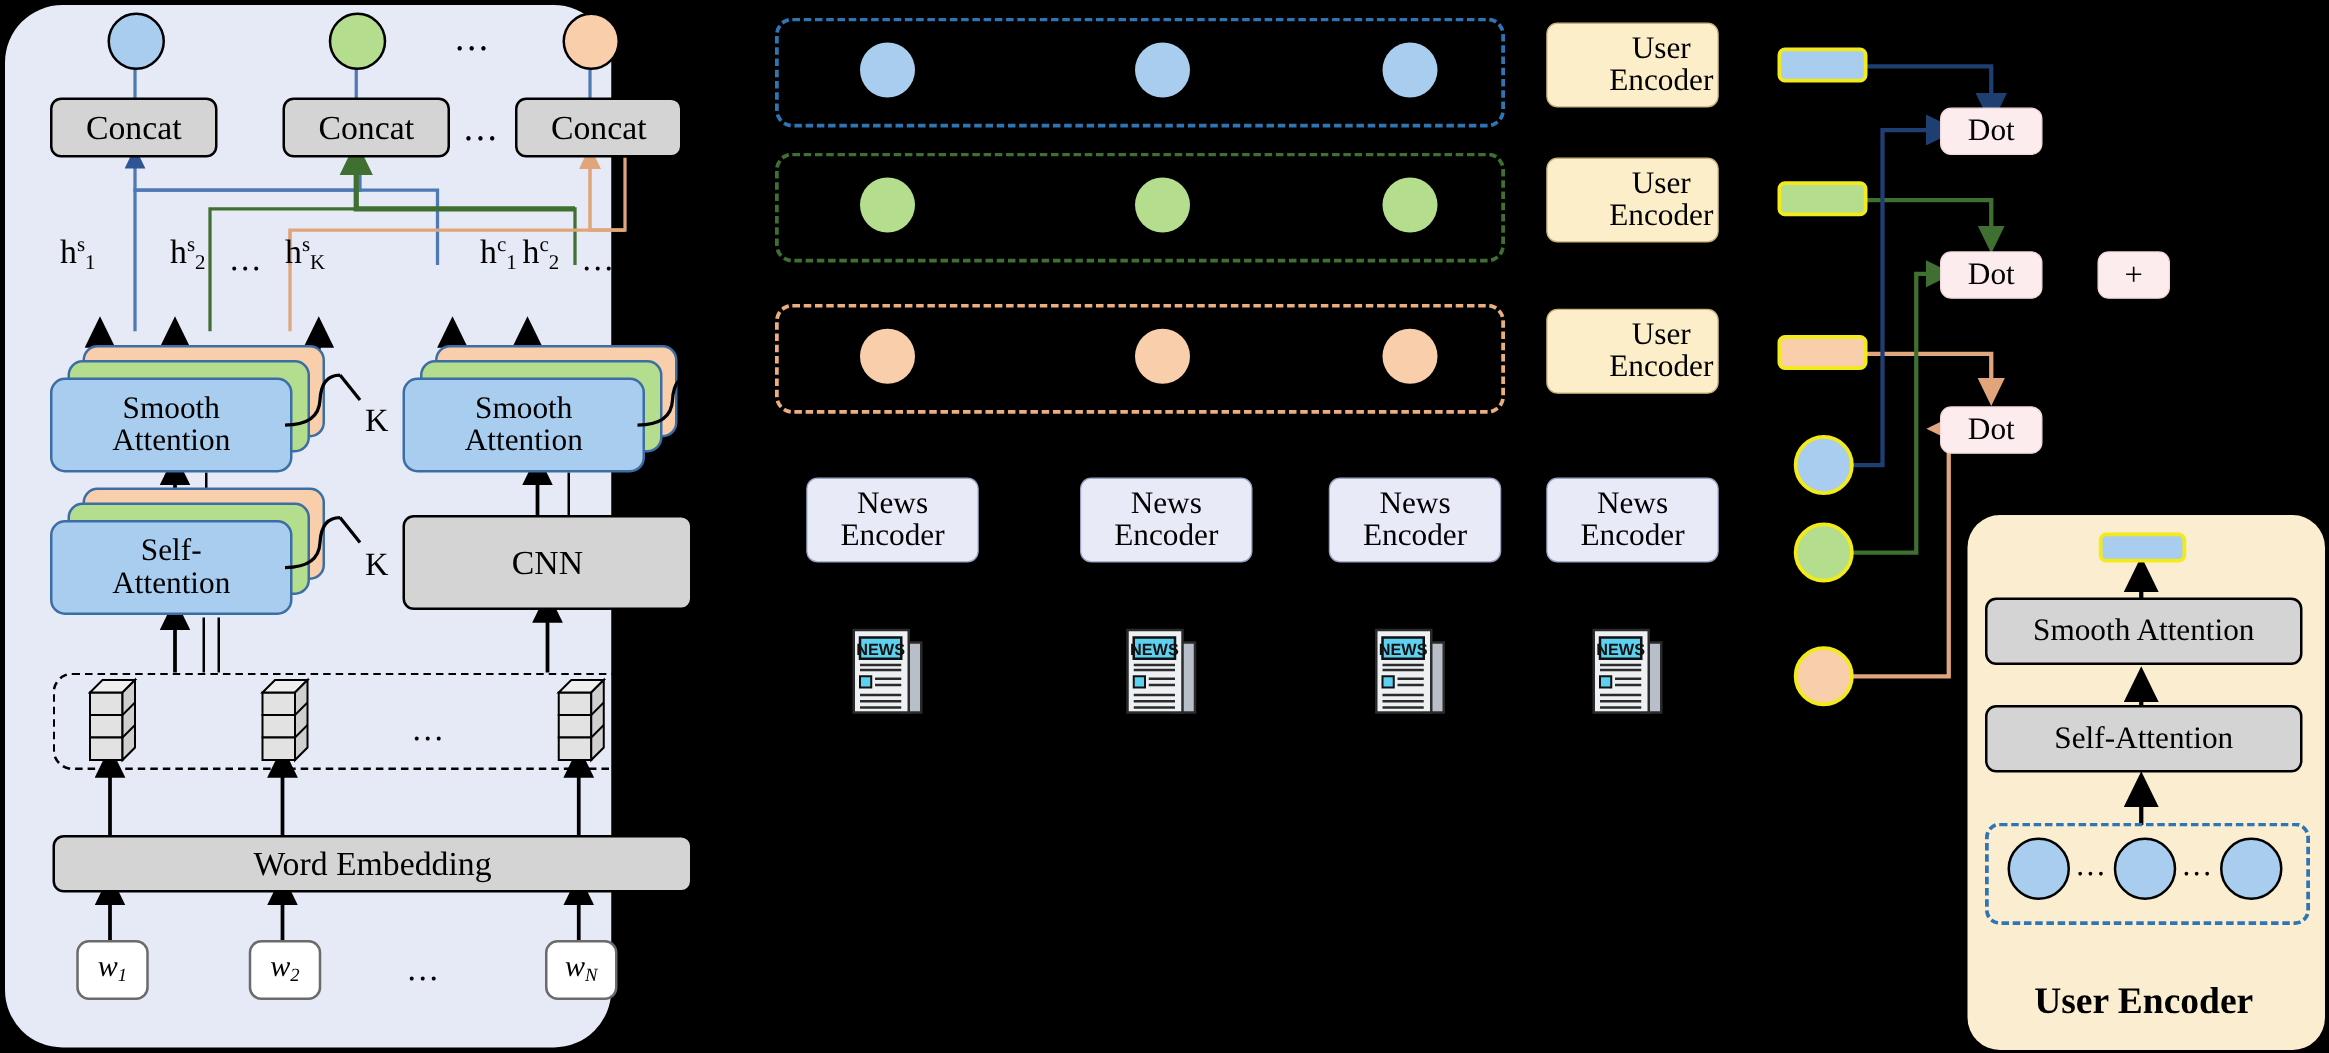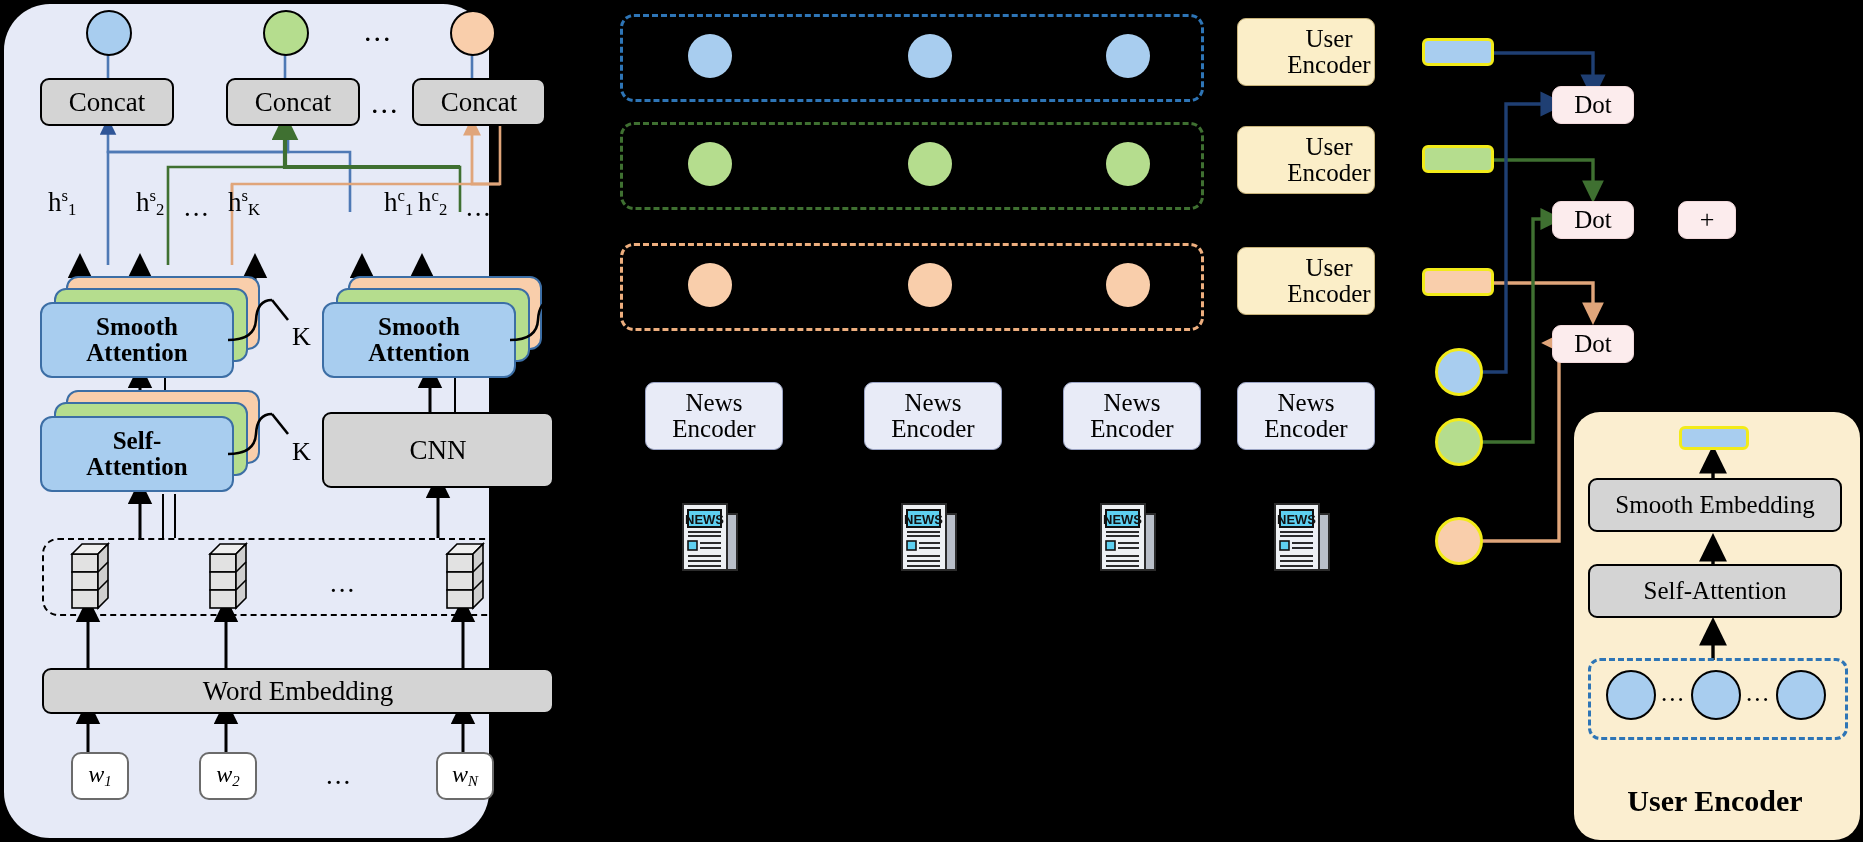--- a/index.html
+++ b/index.html
@@ -22,21 +22,21 @@
   #ue-panel{left:1574px;top:412px;width:286px;height:428px;background:#fbeed0;
       border-radius:26px;}
   svg.layer{position:absolute;left:0;top:0;width:1863px;height:842px;
       pointer-events:none;overflow:visible;}
   .sub{font-size:.62em;vertical-align:-0.28em;}
   .sup{font-size:.62em;vertical-align:0.58em;}
   .hlabel{position:absolute;font-size:27px;font-family:"Liberation Serif",serif;}
   .wbox{position:absolute;width:54px;height:44px;border-radius:10px;background:#fff;
         border:2px solid #6b6b6b;display:flex;align-items:center;justify-content:center;
         font-style:italic;font-size:24px;}
-  .stack{position:absolute;font-weight:bold;}
+  .stack{position:absolute;}
   .stack .lyr{position:absolute;border-radius:12px;box-sizing:border-box;}
   .news-ico{position:absolute;width:74px;height:72px;}
   .kmark{position:absolute;font-size:26px;}
   .vecbar{position:absolute;border:3px solid #f2eb19;border-radius:6px;box-sizing:border-box;}
   .ycirc{position:absolute;border-radius:50%;border:3px solid #f2eb19;box-sizing:border-box;}
 </style>
 </head>
 <body>
 
 <div id="left-panel" class="abs"></div>
@@ -231,21 +231,21 @@
       <polygon points="28,14 38,4 38,58 28,68" fill="#cfcfcf"></polygon>
       <line x1="28" y1="32" x2="38" y2="22"></line>
         <line x1="28" y1="50" x2="38" y2="40"></line>
     </g>
   </svg>
 </div>
 <div class="dots" style="left:330px;top:568px;font-size:27px;">...</div>
 
 <div class="box rnd grey" style="left:42px;top:668px;width:512px;height:46px;font-size:27px;">Word Embedding</div>
 
-<div class="wbox" style="left:71px;top:752px;">
+<div class="wbox" style="left:61px;top:752px;">
   <span>w<span class="sub">1</span></span>
 </div>
 <div class="wbox" style="left:199px;top:752px;">
   <span>w<span class="sub">2</span></span>
 </div>
 <div class="wbox" style="left:436px;top:752px;">
   <span>w<span class="sub">N</span></span>
 </div>
 <div class="dots" style="left:326px;top:760px;font-size:27px;">...</div>
 
@@ -374,21 +374,21 @@
 <div class="box rnd pink" style="left:1552px;top:86px;width:82px;height:38px;font-size:25px;">Dot</div>
 <div class="box rnd pink" style="left:1552px;top:201px;width:82px;height:38px;font-size:25px;">Dot</div>
 <div class="box rnd pink" style="left:1552px;top:325px;width:82px;height:38px;font-size:25px;">Dot</div>
 <div class="box rnd pink" style="left:1678px;top:201px;width:58px;height:38px;font-size:26px;">+</div>
 
 <div class="ycirc" style="left:1435px;top:348px;width:48px;height:48px;background:#a8cdef;"></div>
 <div class="ycirc" style="left:1435px;top:418px;width:48px;height:48px;background:#b5dd8e;"></div>
 <div class="ycirc" style="left:1435px;top:517px;width:48px;height:48px;background:#f9ceab;"></div>
 
 <div class="vecbar" style="left:1679px;top:426px;width:70px;height:24px;background:#a8cdef;"></div>
-<div class="box rnd grey" style="left:1588px;top:478px;width:254px;height:54px;font-size:25px;">Smooth Embedding</div>
+<div class="box rnd grey" style="left:1588px;top:478px;width:254px;height:54px;font-size:25px;">Smooth Attention</div>
 <div class="box rnd grey" style="left:1588px;top:564px;width:254px;height:54px;font-size:25px;">Self-Attention</div>
 <div class="abs" style="left:1588px;top:658px;width:254px;height:76px;border:3px dashed #2e75b6;border-radius:12px;"></div>
 <div class="circ" style="left:1606px;top:670px;width:50px;height:50px;background:#a8cdef;border:2.4px solid #000;"></div>
 <div class="circ" style="left:1691px;top:670px;width:50px;height:50px;background:#a8cdef;border:2.4px solid #000;"></div>
 <div class="circ" style="left:1776px;top:670px;width:50px;height:50px;background:#a8cdef;border:2.4px solid #000;"></div>
 <div class="dots" style="left:1661px;top:679px;font-size:25px;">...</div>
 <div class="dots" style="left:1746px;top:679px;font-size:25px;">...</div>
 <div class="box" style="left:1588px;top:780px;width:254px;height:42px;font-size:30px;font-weight:bold;">User Encoder</div>
 
 </body></html>

